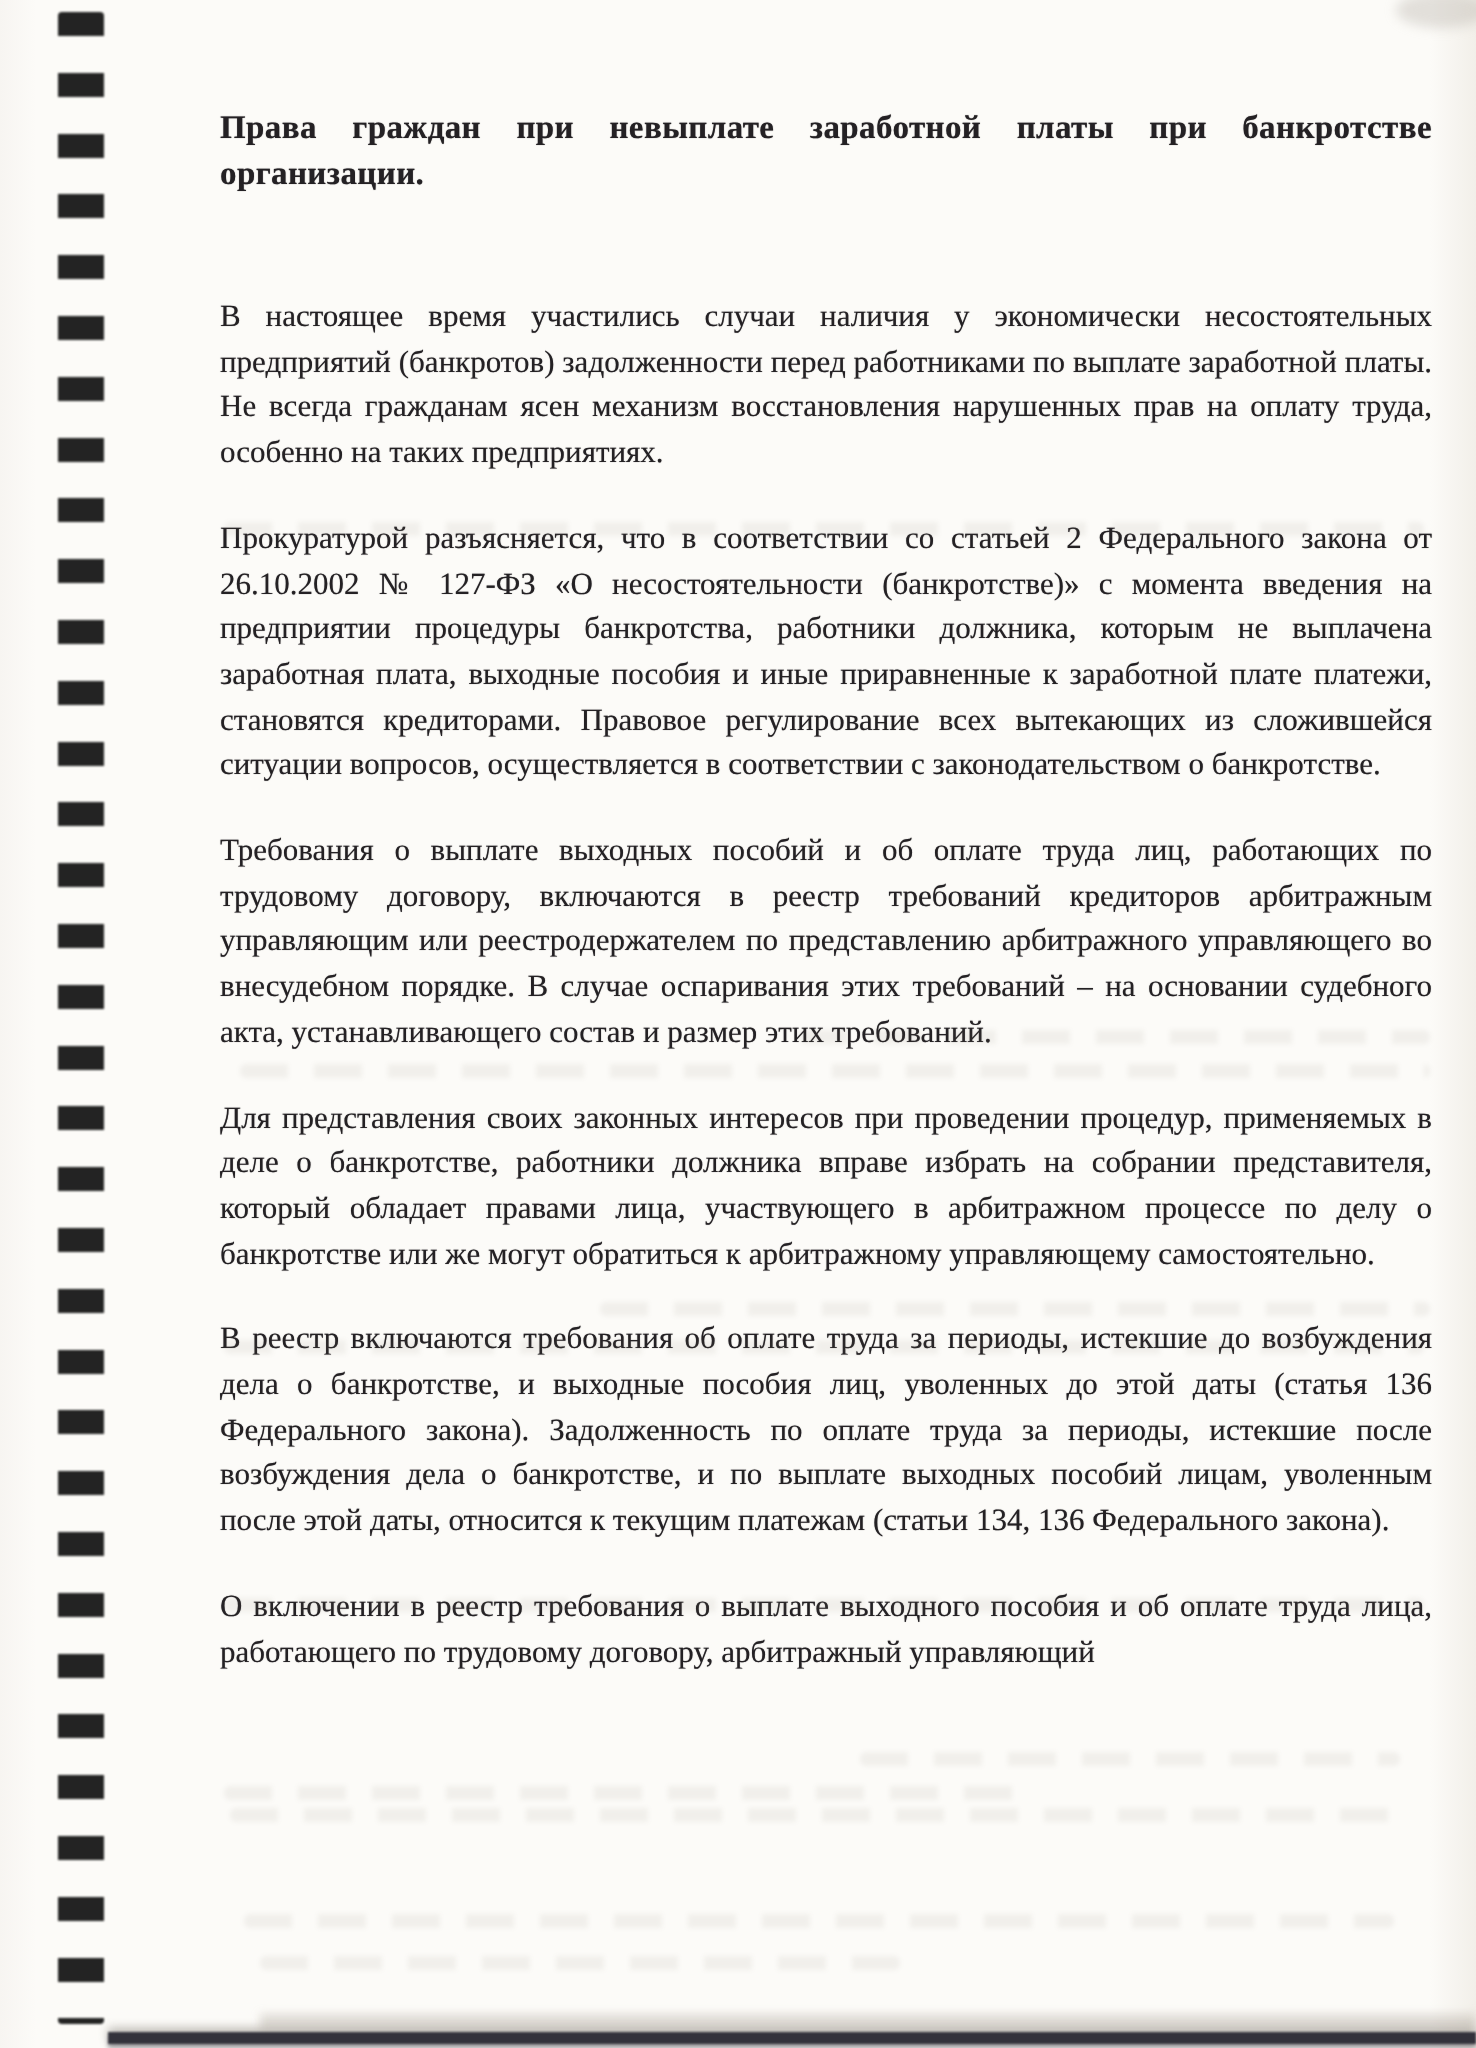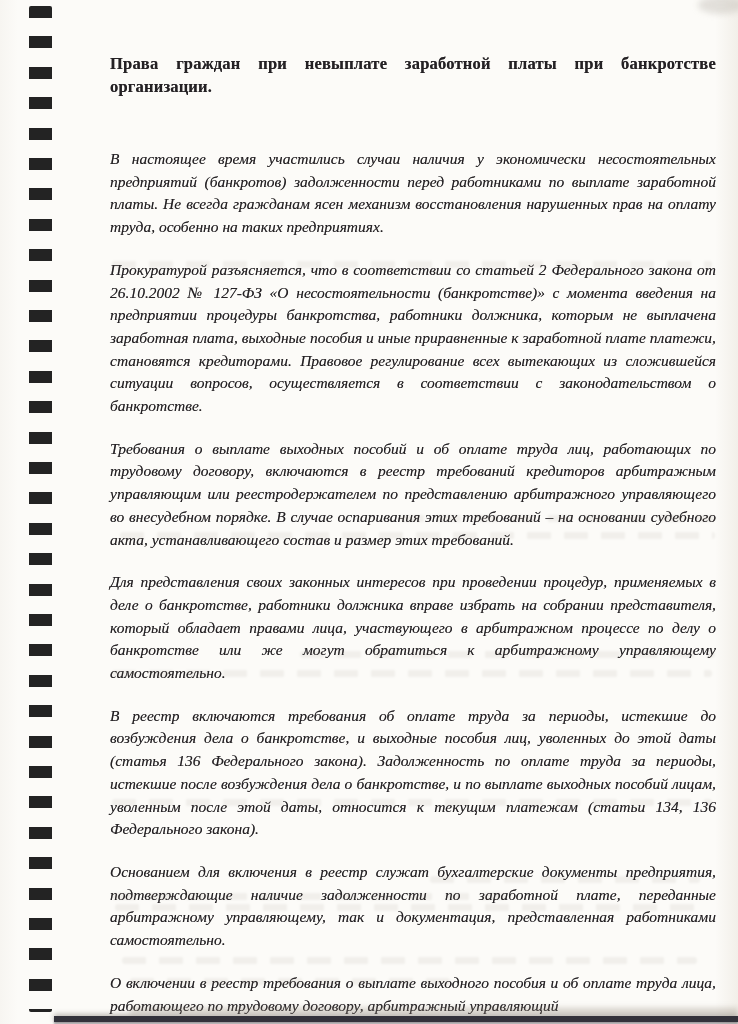--- a/index.html
+++ b/index.html
@@ -42,21 +42,20 @@
     text-align: justify;
     letter-spacing: 0.2px;
     text-shadow: 0 0 0.5px rgba(35,32,35,0.65);
   }
   .content p {
     margin: 0 0 20px 0;
     font-size: 15.5px;
     line-height: 22.7px;
     text-align: justify;
     text-shadow: 0 0 0.5px rgba(35,32,35,0.55);
-    font-style: italic;
   }
   
   .ghost {
     position: absolute;
     height: 7px;
     border-radius: 3px;
     background: repeating-linear-gradient(
       to right,
       rgba(125,116,102,0.6) 0px, rgba(125,116,102,0.6) 24px,
       transparent 24px, transparent 37px
@@ -103,21 +102,20 @@
   <div class="edge-dashes"></div>
   <div class="corner-smudge"></div>
 
   <div class="content">
     <h1 class="doc-title">Права граждан при невыплате заработной платы при банкротстве организации.</h1>
     <p>В настоящее время участились случаи наличия у экономически несостоятельных предприятий (банкротов) задолженности перед работниками по выплате заработной платы. Не всегда гражданам ясен механизм восстановления нарушенных прав на оплату труда, особенно на таких предприятиях.</p>
     <p>Прокуратурой разъясняется, что в соответствии со статьей 2 Федерального закона от 26.10.2002 № 127-ФЗ «О несостоятельности (банкротстве)» с момента введения на предприятии процедуры банкротства, работники должника, которым не выплачена заработная плата, выходные пособия и иные приравненные к заработной плате платежи, становятся кредиторами. Правовое регулирование всех вытекающих из сложившейся ситуации вопросов, осуществляется в соответствии с законодательством о банкротстве.</p>
     <p>Требования о выплате выходных пособий и об оплате труда лиц, работающих по трудовому договору, включаются в реестр требований кредиторов арбитражным управляющим или реестродержателем по представлению арбитражного управляющего во внесудебном порядке. В случае оспаривания этих требований – на основании судебного акта, устанавливающего состав и размер этих требований.</p>
     <p>Для представления своих законных интересов при проведении процедур, применяемых в деле о банкротстве, работники должника вправе избрать на собрании представителя, который обладает правами лица, участвующего в арбитражном процессе по делу о банкротстве или же могут обратиться к арбитражному управляющему самостоятельно.</p>
     <p>В реестр включаются требования об оплате труда за периоды, истекшие до возбуждения дела о банкротстве, и выходные пособия лиц, уволенных до этой даты (статья 136 Федерального закона). Задолженность по оплате труда за периоды, истекшие после возбуждения дела о банкротстве, и по выплате выходных пособий лицам, уволенным после этой даты, относится к текущим платежам (статьи 134, 136 Федерального закона).</p>
-    <p>Основанием для включения в реестр служат бухгалтерские документы предприятия, подтверждающие наличие задолженности по заработной плате, переданные арбитражному управляющему, так и документация, представленная работниками самостоятельно.</p>
     <p>О включении в реестр требования о выплате выходного пособия и об оплате труда лица, работающего по трудовому договору, арбитражный управляющий</p>
   </div>
 
   <div class="ghost" style="top:261px; left:112px; width:600px;"></div>
   <div class="ghost" style="top:515px; left:400px; width:315px;"></div>
   <div class="ghost" style="top:532px; left:120px; width:595px;"></div>
   <div class="ghost" style="top:651px; left:300px; width:415px;"></div>
   <div class="ghost" style="top:670px; left:112px; width:600px;"></div>
   <div class="ghost" style="top:799px; left:112px; width:600px;"></div>
   <div class="ghost" style="top:876px; left:430px; width:270px;"></div>

